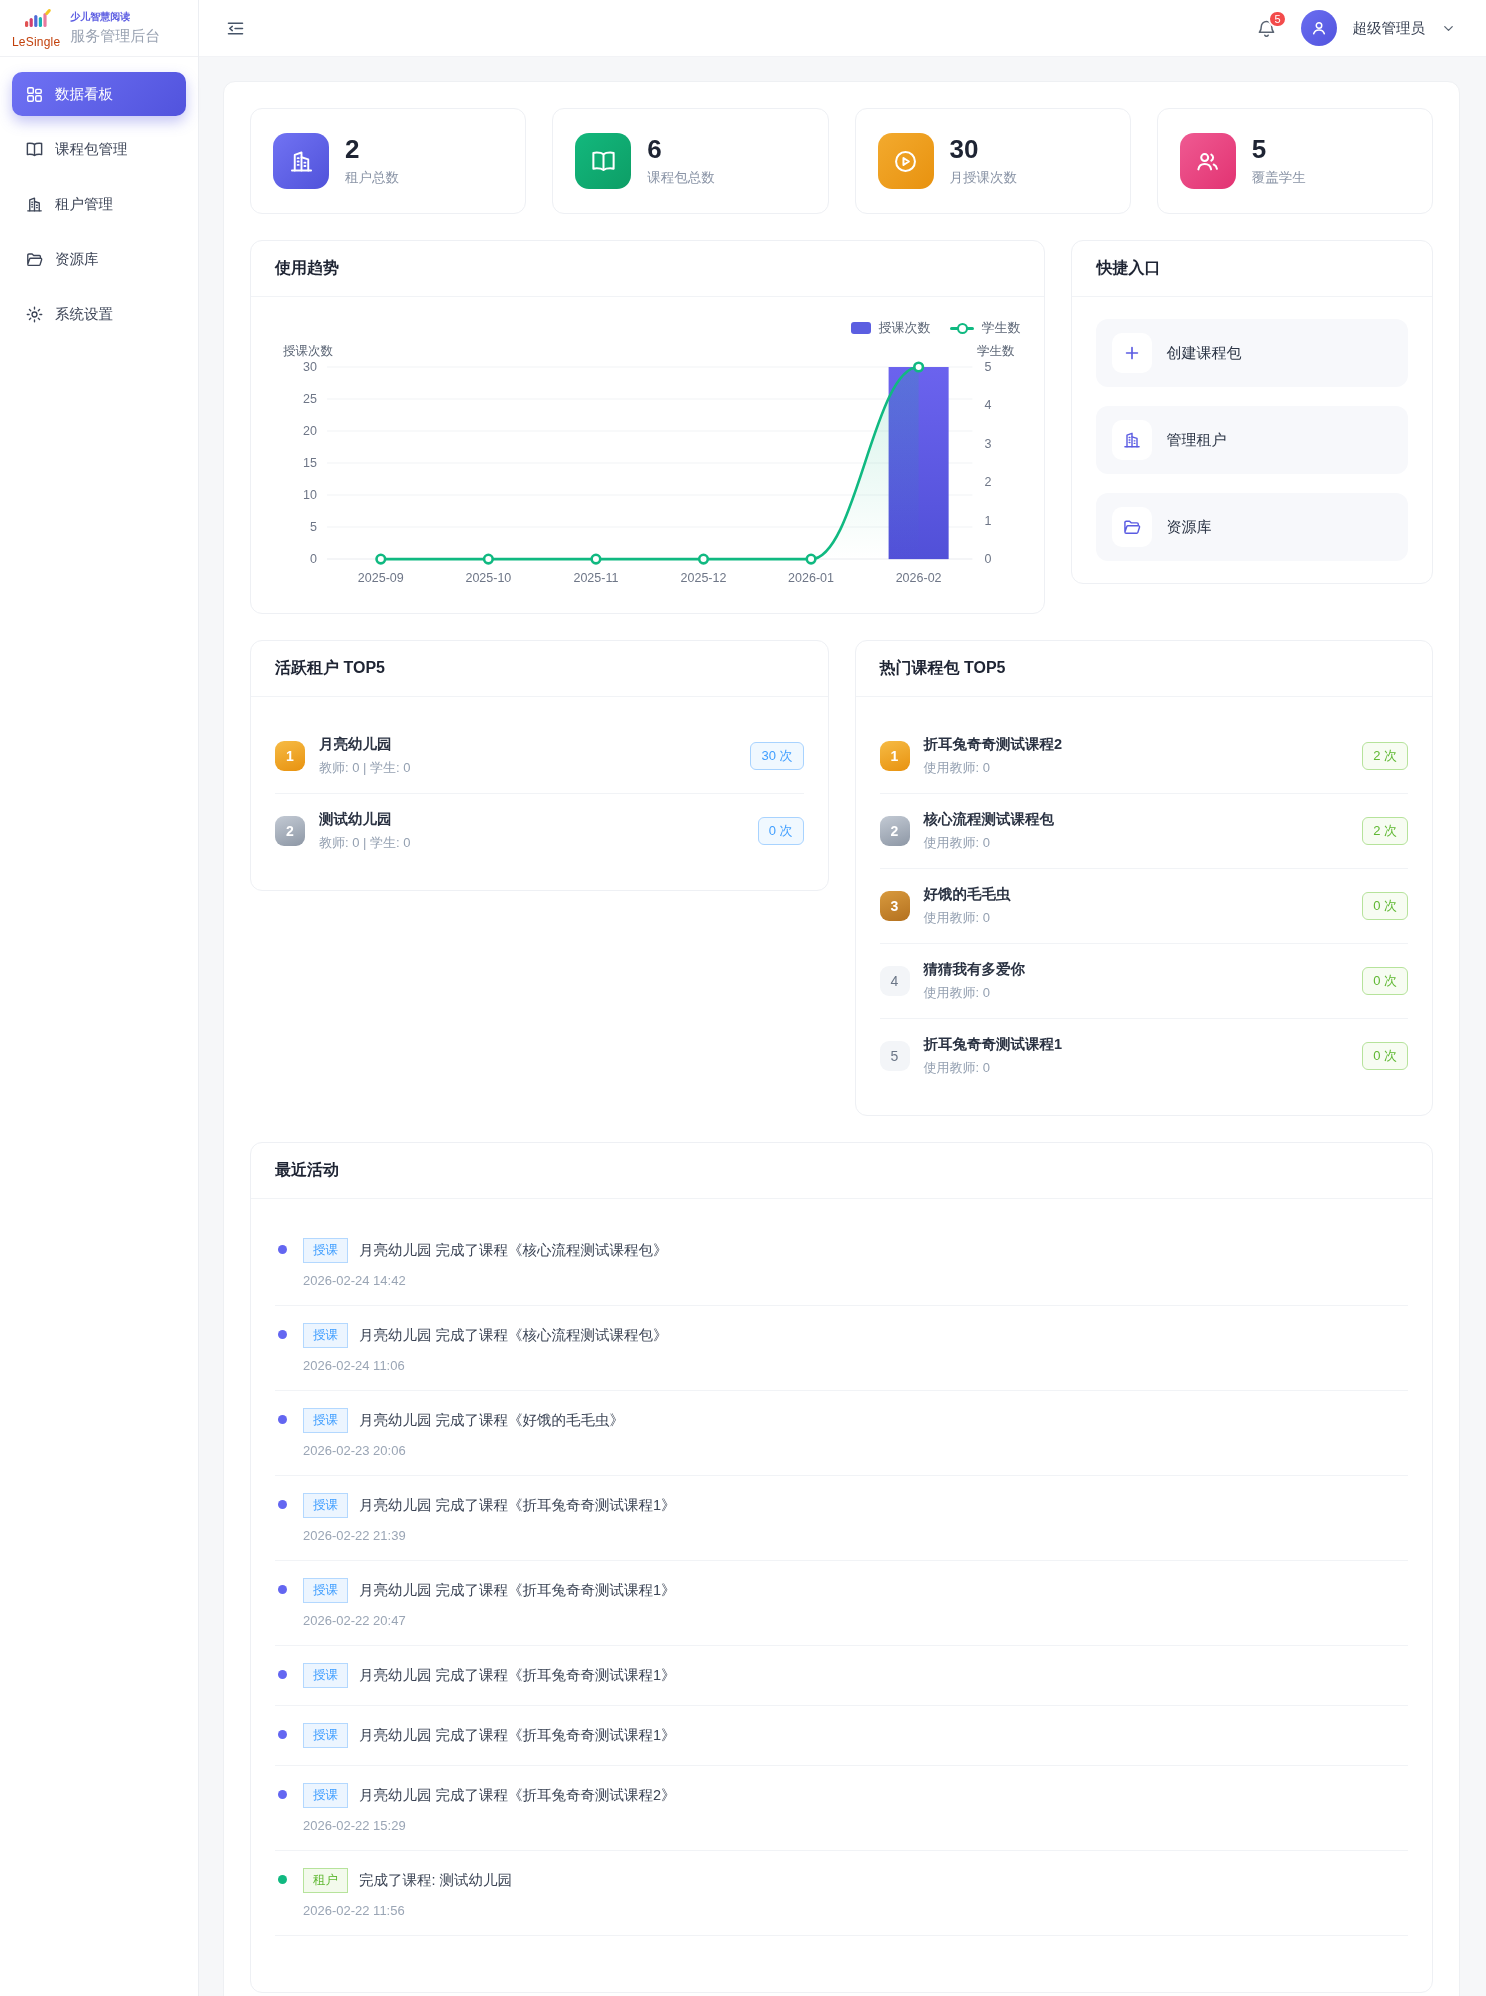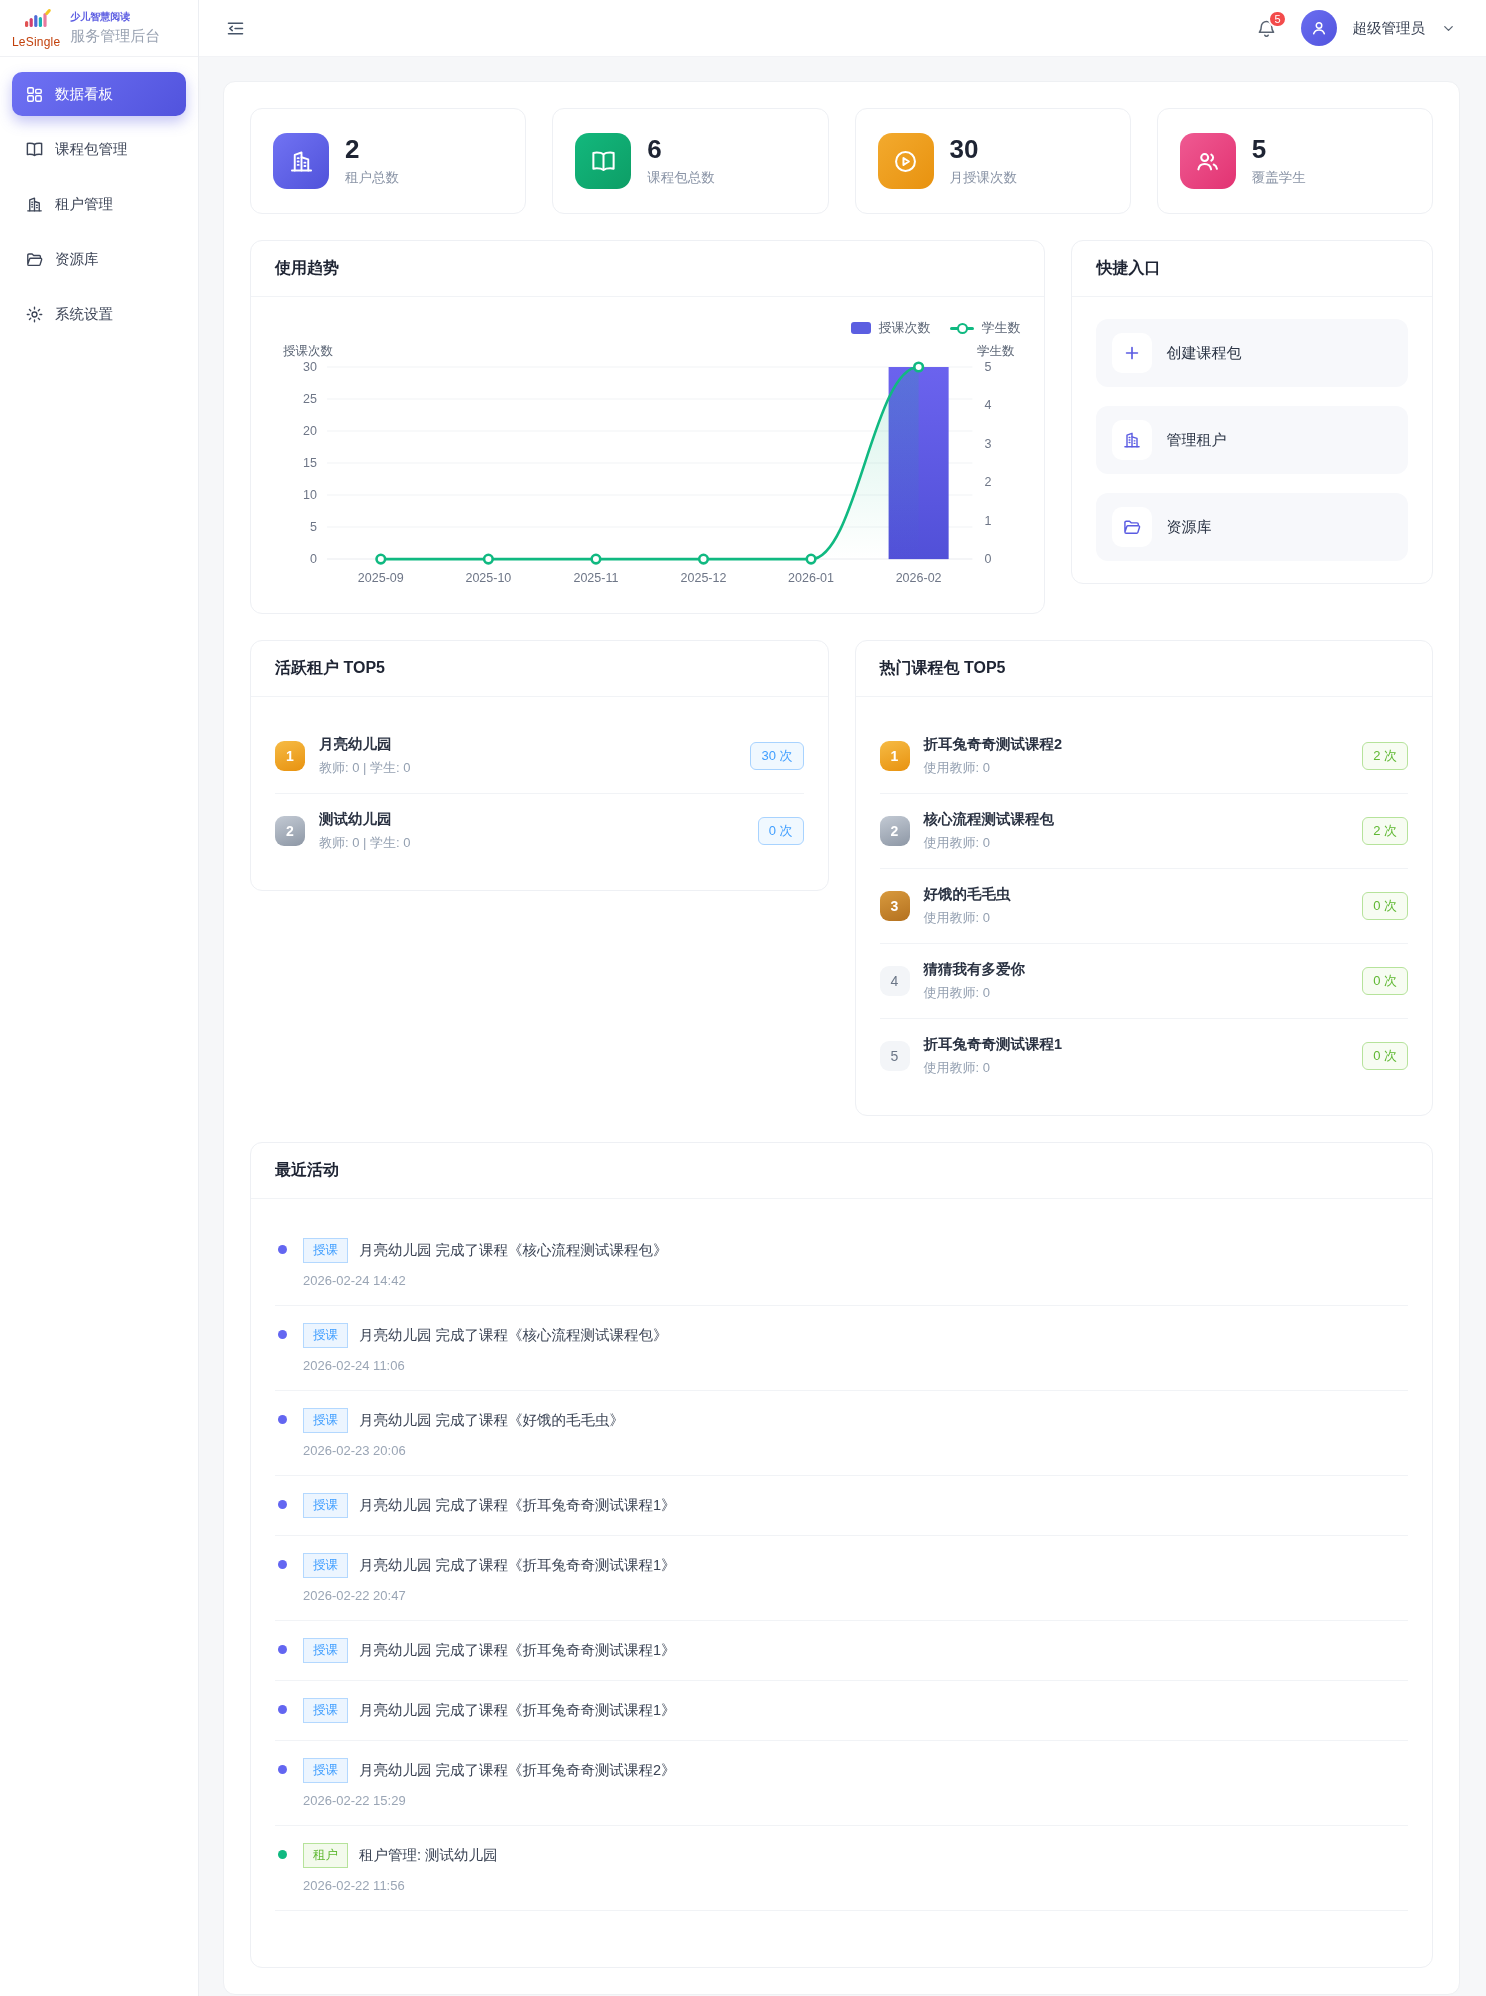--- a/index.html
+++ b/index.html
@@ -527,20 +527,21 @@
             <span class="act-text">月亮幼儿园 完成了课程《好饿的毛毛虫》</span>
           </div>
           <div class="act-time">2026-02-23 20:06</div>
         </div>
         <div class="act-item">
           <span class="act-dot type-course"></span>
           <div class="act-line1">
             <span class="act-tag type-course">授课</span>
             <span class="act-text">月亮幼儿园 完成了课程《折耳兔奇奇测试课程1》</span>
           </div>
+          <div class="act-time">2026-02-22 21:39</div>
         </div>
         <div class="act-item">
           <span class="act-dot type-course"></span>
           <div class="act-line1">
             <span class="act-tag type-course">授课</span>
             <span class="act-text">月亮幼儿园 完成了课程《折耳兔奇奇测试课程1》</span>
           </div>
           <div class="act-time">2026-02-22 20:47</div>
         </div>
         <div class="act-item">
@@ -562,21 +563,21 @@
           <div class="act-line1">
             <span class="act-tag type-course">授课</span>
             <span class="act-text">月亮幼儿园 完成了课程《折耳兔奇奇测试课程2》</span>
           </div>
           <div class="act-time">2026-02-22 15:29</div>
         </div>
         <div class="act-item">
           <span class="act-dot type-tenant"></span>
           <div class="act-line1">
             <span class="act-tag type-tenant">租户</span>
-            <span class="act-text">租户管理: 测试幼儿园</span>
+            <span class="act-text">完成了课程: 测试幼儿园</span>
           </div>
           <div class="act-time">2026-02-22 11:56</div>
         </div>
         <div class="act-item">
           
           
           
         </div>
       </div>
   </section>

